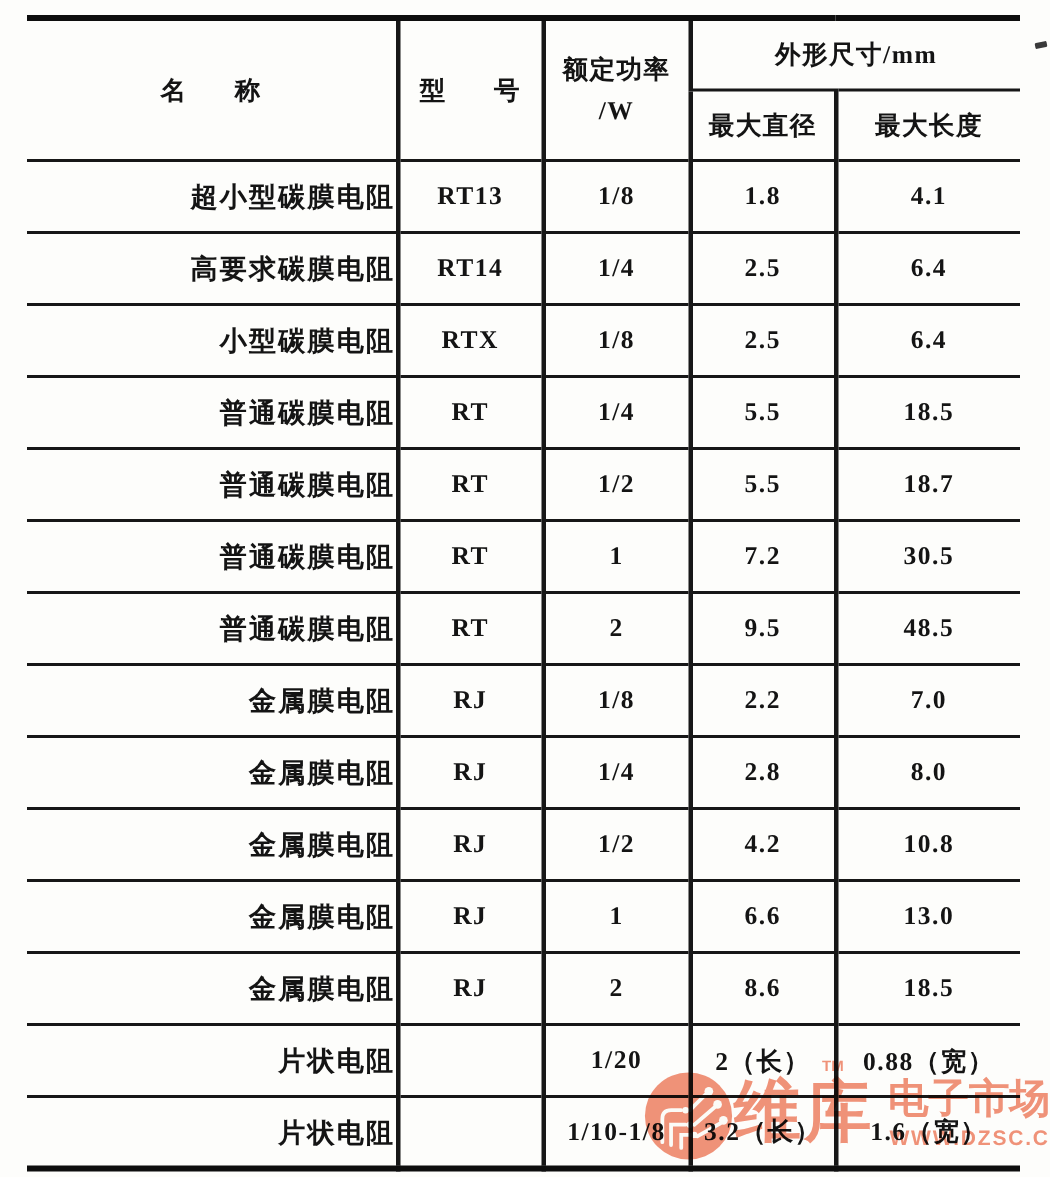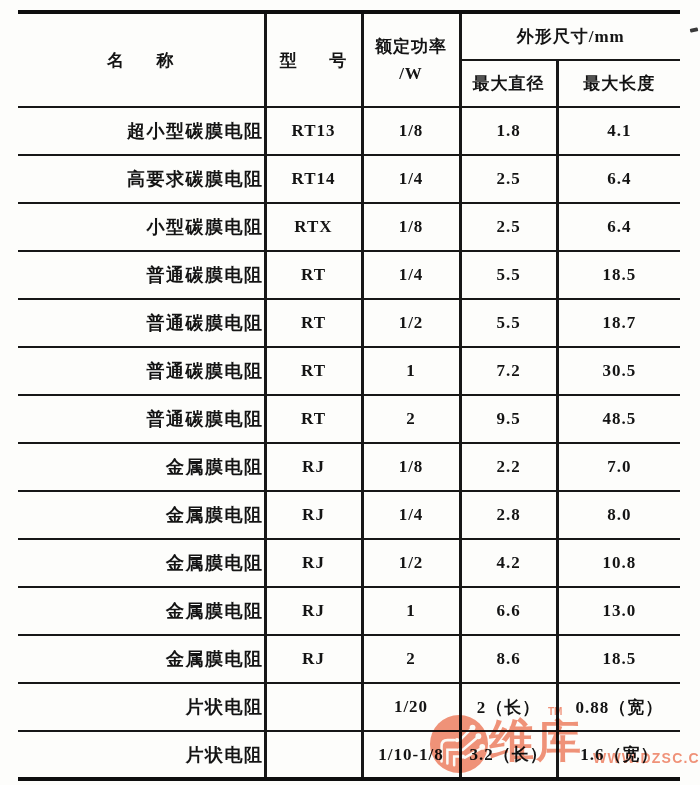--- a/index.html
+++ b/index.html
@@ -212,18 +212,19 @@
         <circle cx="46" cy="15" r="3"></circle>
         <circle cx="52" cy="24" r="3"></circle>
         <circle cx="56" cy="35" r="3"></circle>
         <circle cx="30" cy="28" r="2.2"></circle>
         <circle cx="33" cy="38" r="2.2"></circle>
         <circle cx="36" cy="45" r="2.2"></circle>
       </g>
     </svg>
     <div class="wm-brand" style="color: rgb(240, 132, 104);">维库</div>
     <div class="wm-tm" style="color: rgb(240, 132, 104);">TM</div>
+    <div class="wm-tagline" style="color: rgb(240, 132, 104);">电子市场</div>
     <div class="wm-url" style="color: rgb(240, 132, 104);">WWW.DZSC.COM</div>
   </div>
 
   <div class="speck"></div>
 
 </div>
 
 </body></html>

